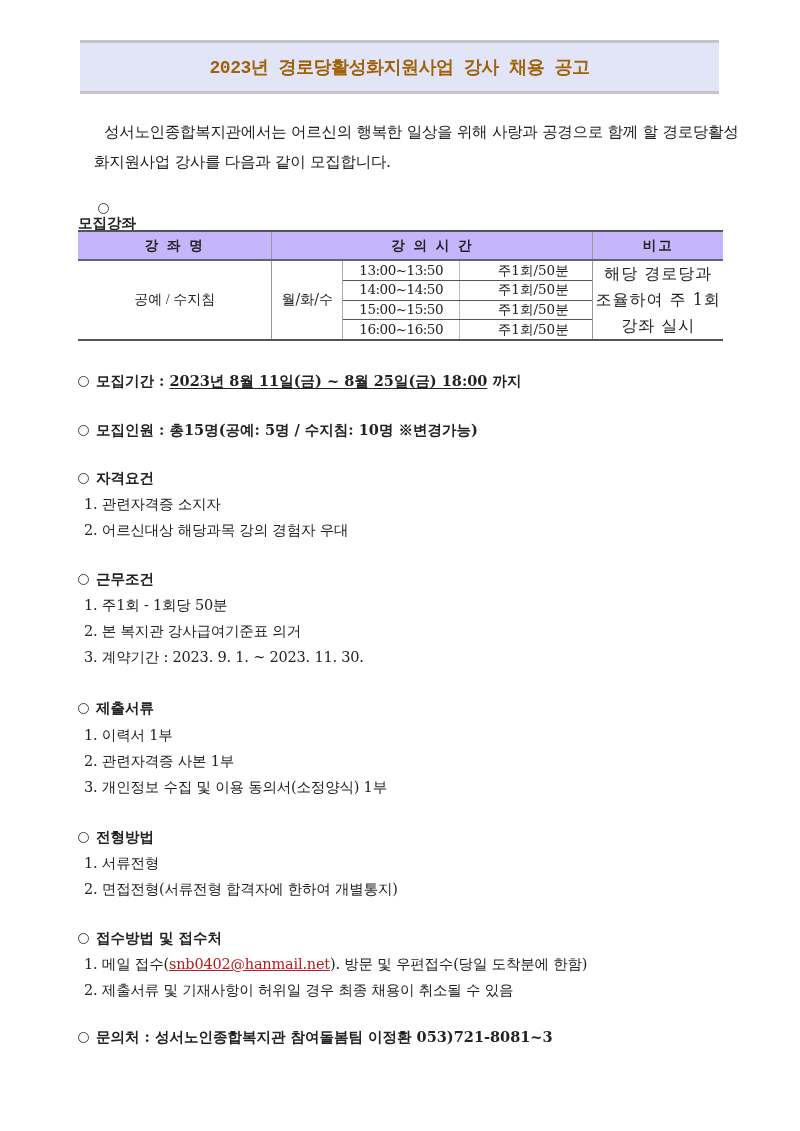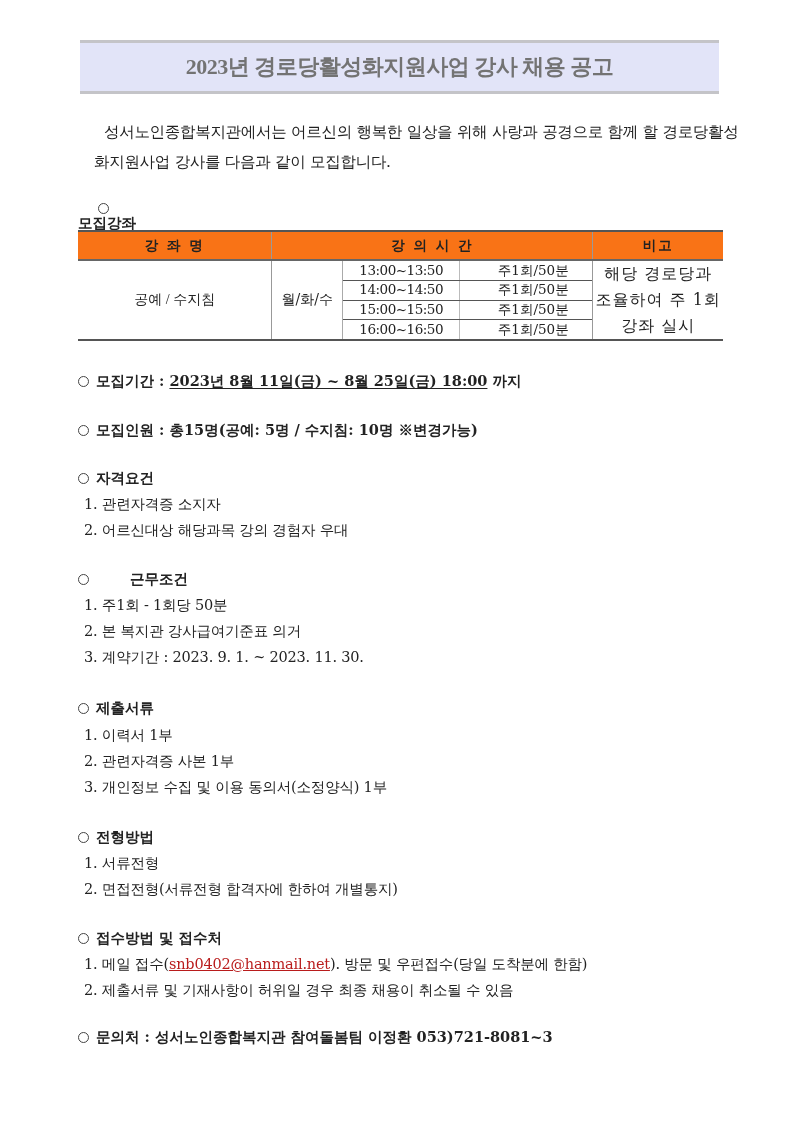--- a/index.html
+++ b/index.html
@@ -24,25 +24,25 @@
       position: absolute;
       left: 80px; top: 40px;
       width: 639px; height: 54px;
       background: #e2e4f8;
       border-top: 3px solid #c4c4c8;
       border-bottom: 3px solid #c4c4c8;
       box-sizing: border-box;
       display: flex; align-items: center; justify-content: center;
     }
     .title-text {
-      font-family: Liberation Serif, serif;
+      font-family: Liberation Mono, monospace;
       font-weight: bold;
-      font-size: 22px;
+      font-size: 18px;
       letter-spacing: -0.5px;
-      color: #737373;
+      color: #a16207;
     }
     .intro {
       position: absolute;
       left: 94px; top: 117px;
       width: 650px;
       font-size: 15.5px;
       line-height: 30px;
       letter-spacing: -0.3px;
       text-indent: 10px;
     }
@@ -77,21 +77,21 @@
       position: absolute;
       left: 78px; top: 230px;
       width: 645px;
       border-top: 2px solid #555;
       border-bottom: 2px solid #555;
       font-size: 14px;
     }
     .tbl-head {
       display: flex;
       height: 27px;
-      background: #f97316;
+      background: #c4b5fd;
       border-bottom: 2px solid #666;
       font-family: "DejaVu Sans", "Liberation Sans", sans-serif;
       font-weight: bold;
       font-size: 13.5px;
       letter-spacing: 2px;
     }
     .tbl-head > div {
       display: flex; align-items: center; justify-content: center;
     }
     .c-name { width: 194px; border-right: 1px solid #999; }
@@ -212,21 +212,21 @@
 
   <div class="section-head" style="top:469px;">
     <span class="circle"></span>
     <span class="bold">자격요건</span>
   </div>
   <div class="list" style="top:491px;">
     <div>1. 관련자격증 소지자</div>
     <div>2. 어르신대상 해당과목 강의 경험자 우대</div>
   </div>
 
-  <div class="section-head" style="top:570px;gap:34px;">
+  <div class="section-head" style="top:570px;">
     <span class="circle"></span>
     <span class="bold">근무조건</span>
   </div>
   <div class="list" style="top:592px;">
     <div>1. 주1회 - 1회당 50분</div>
     <div>2. 본 복지관 강사급여기준표 의거</div>
     <div>3. 계약기간 : 2023. 9. 1. ~ 2023. 11. 30.</div>
   </div>
 
   <div class="section-head" style="top:699px;">

